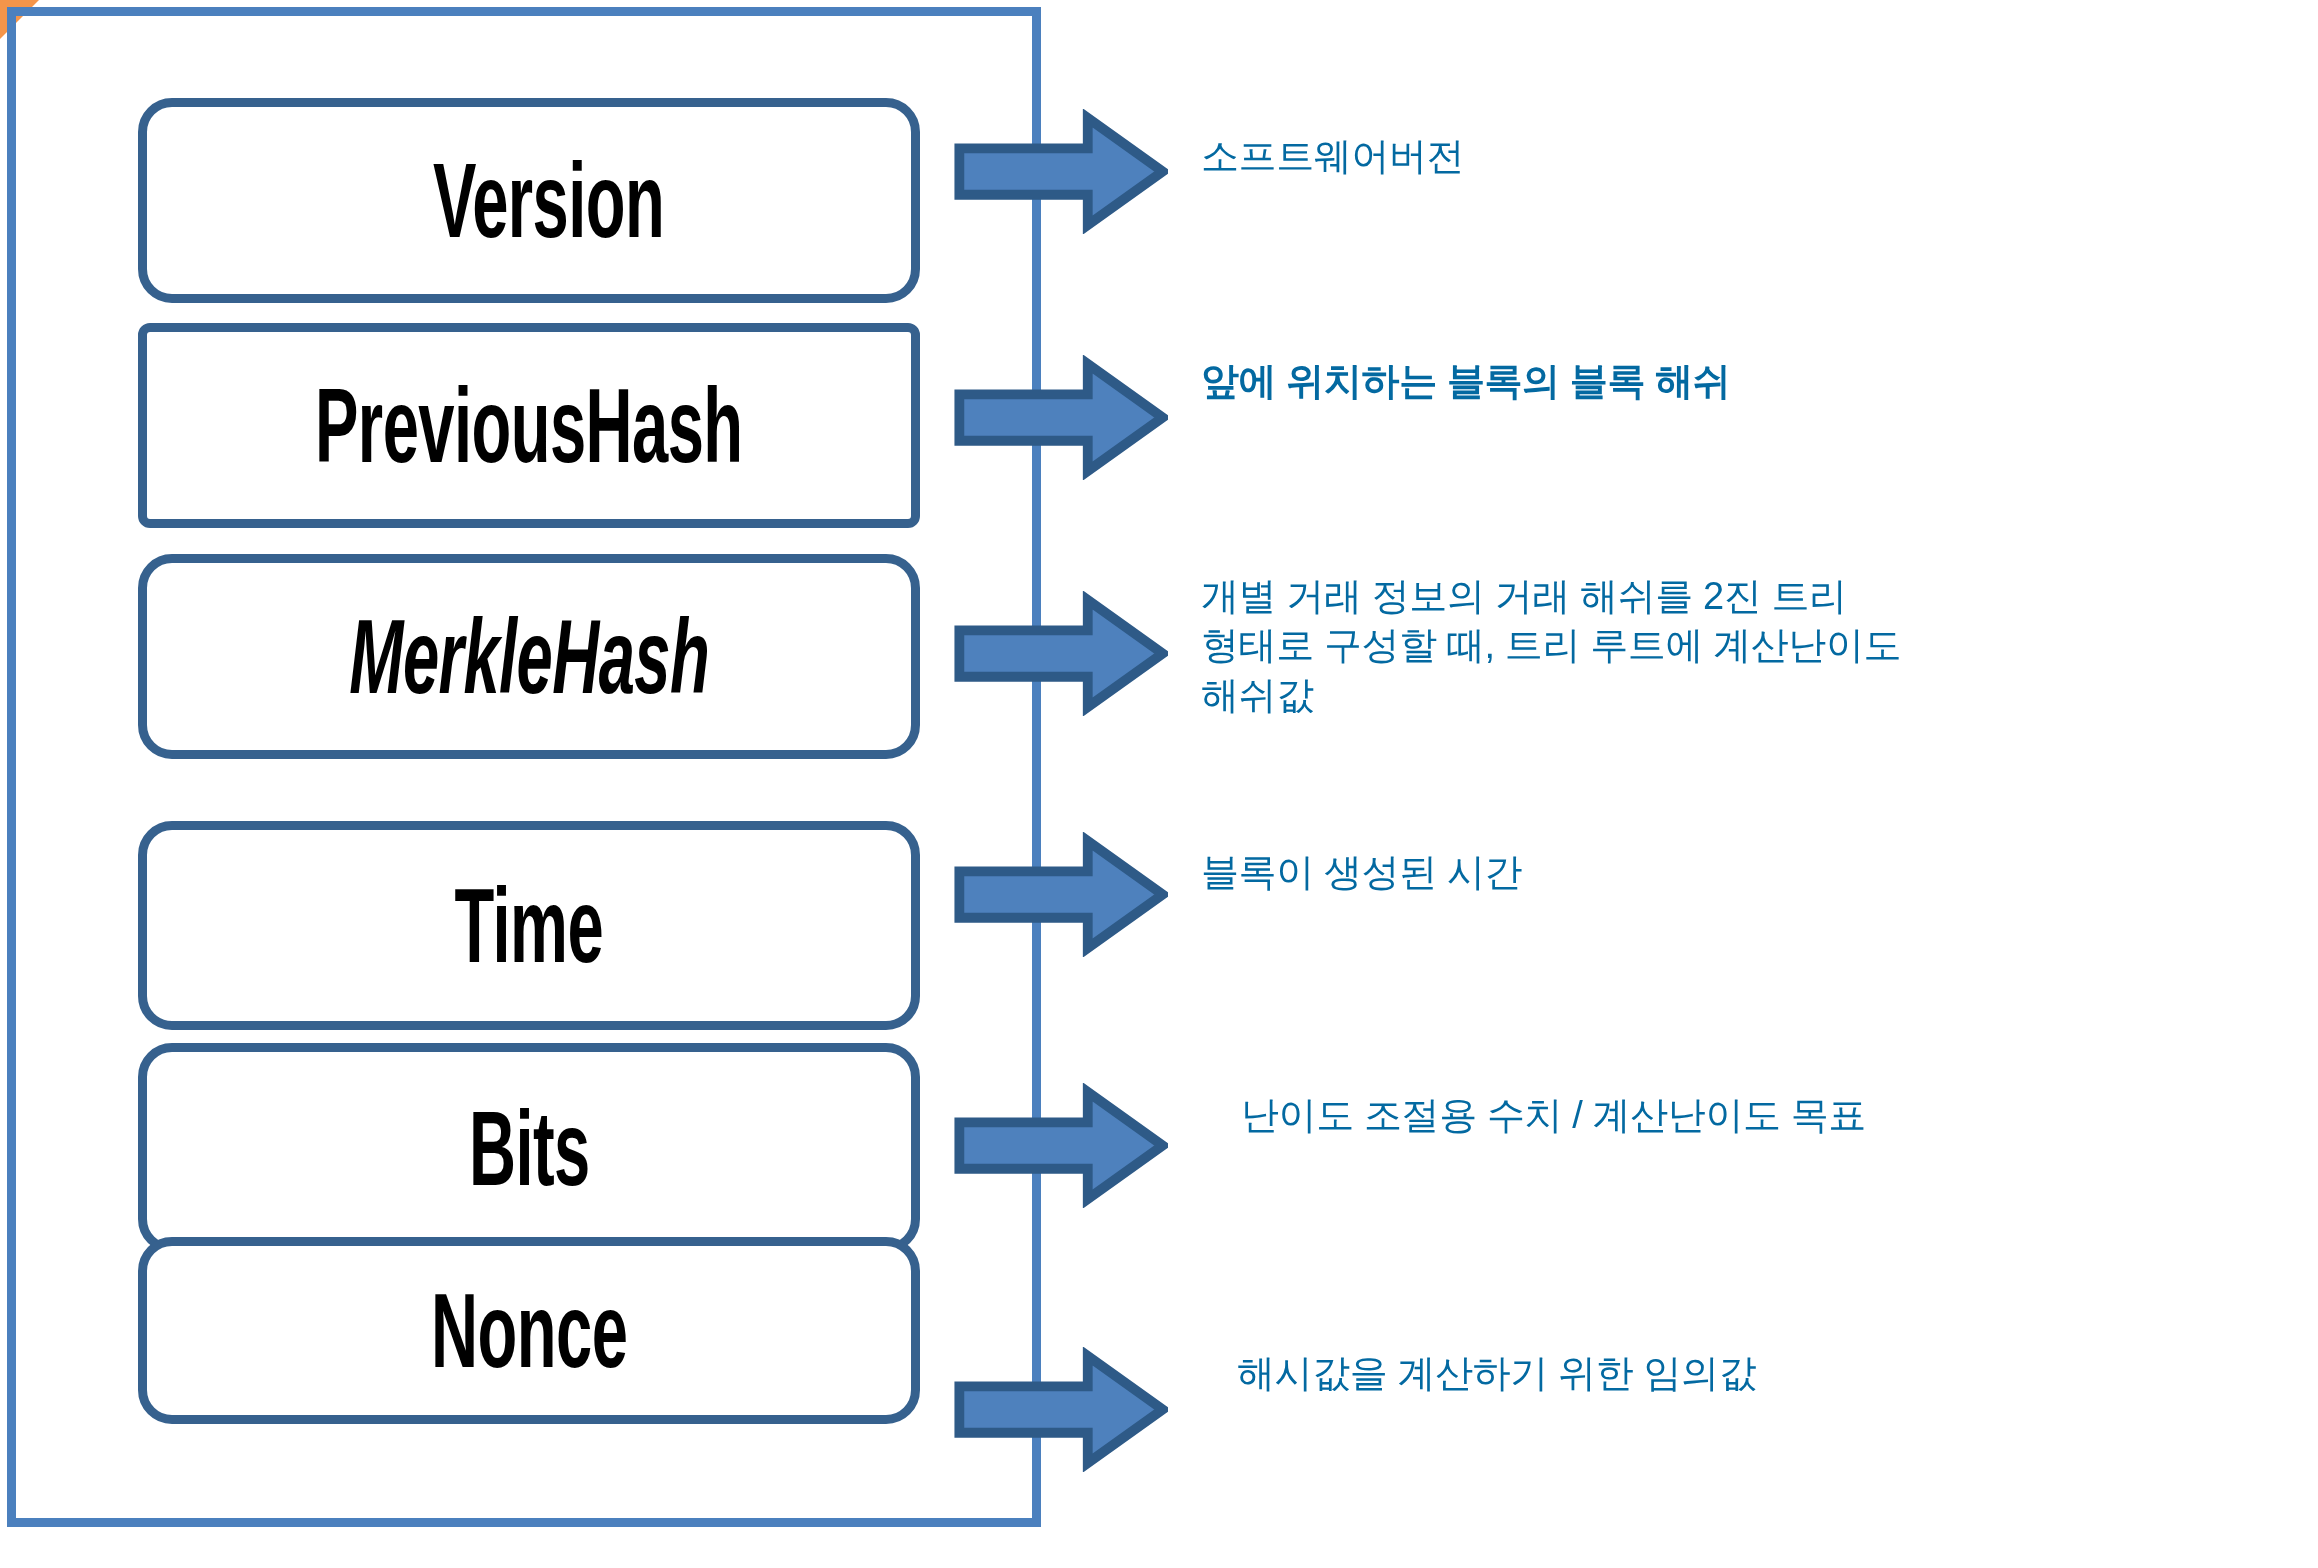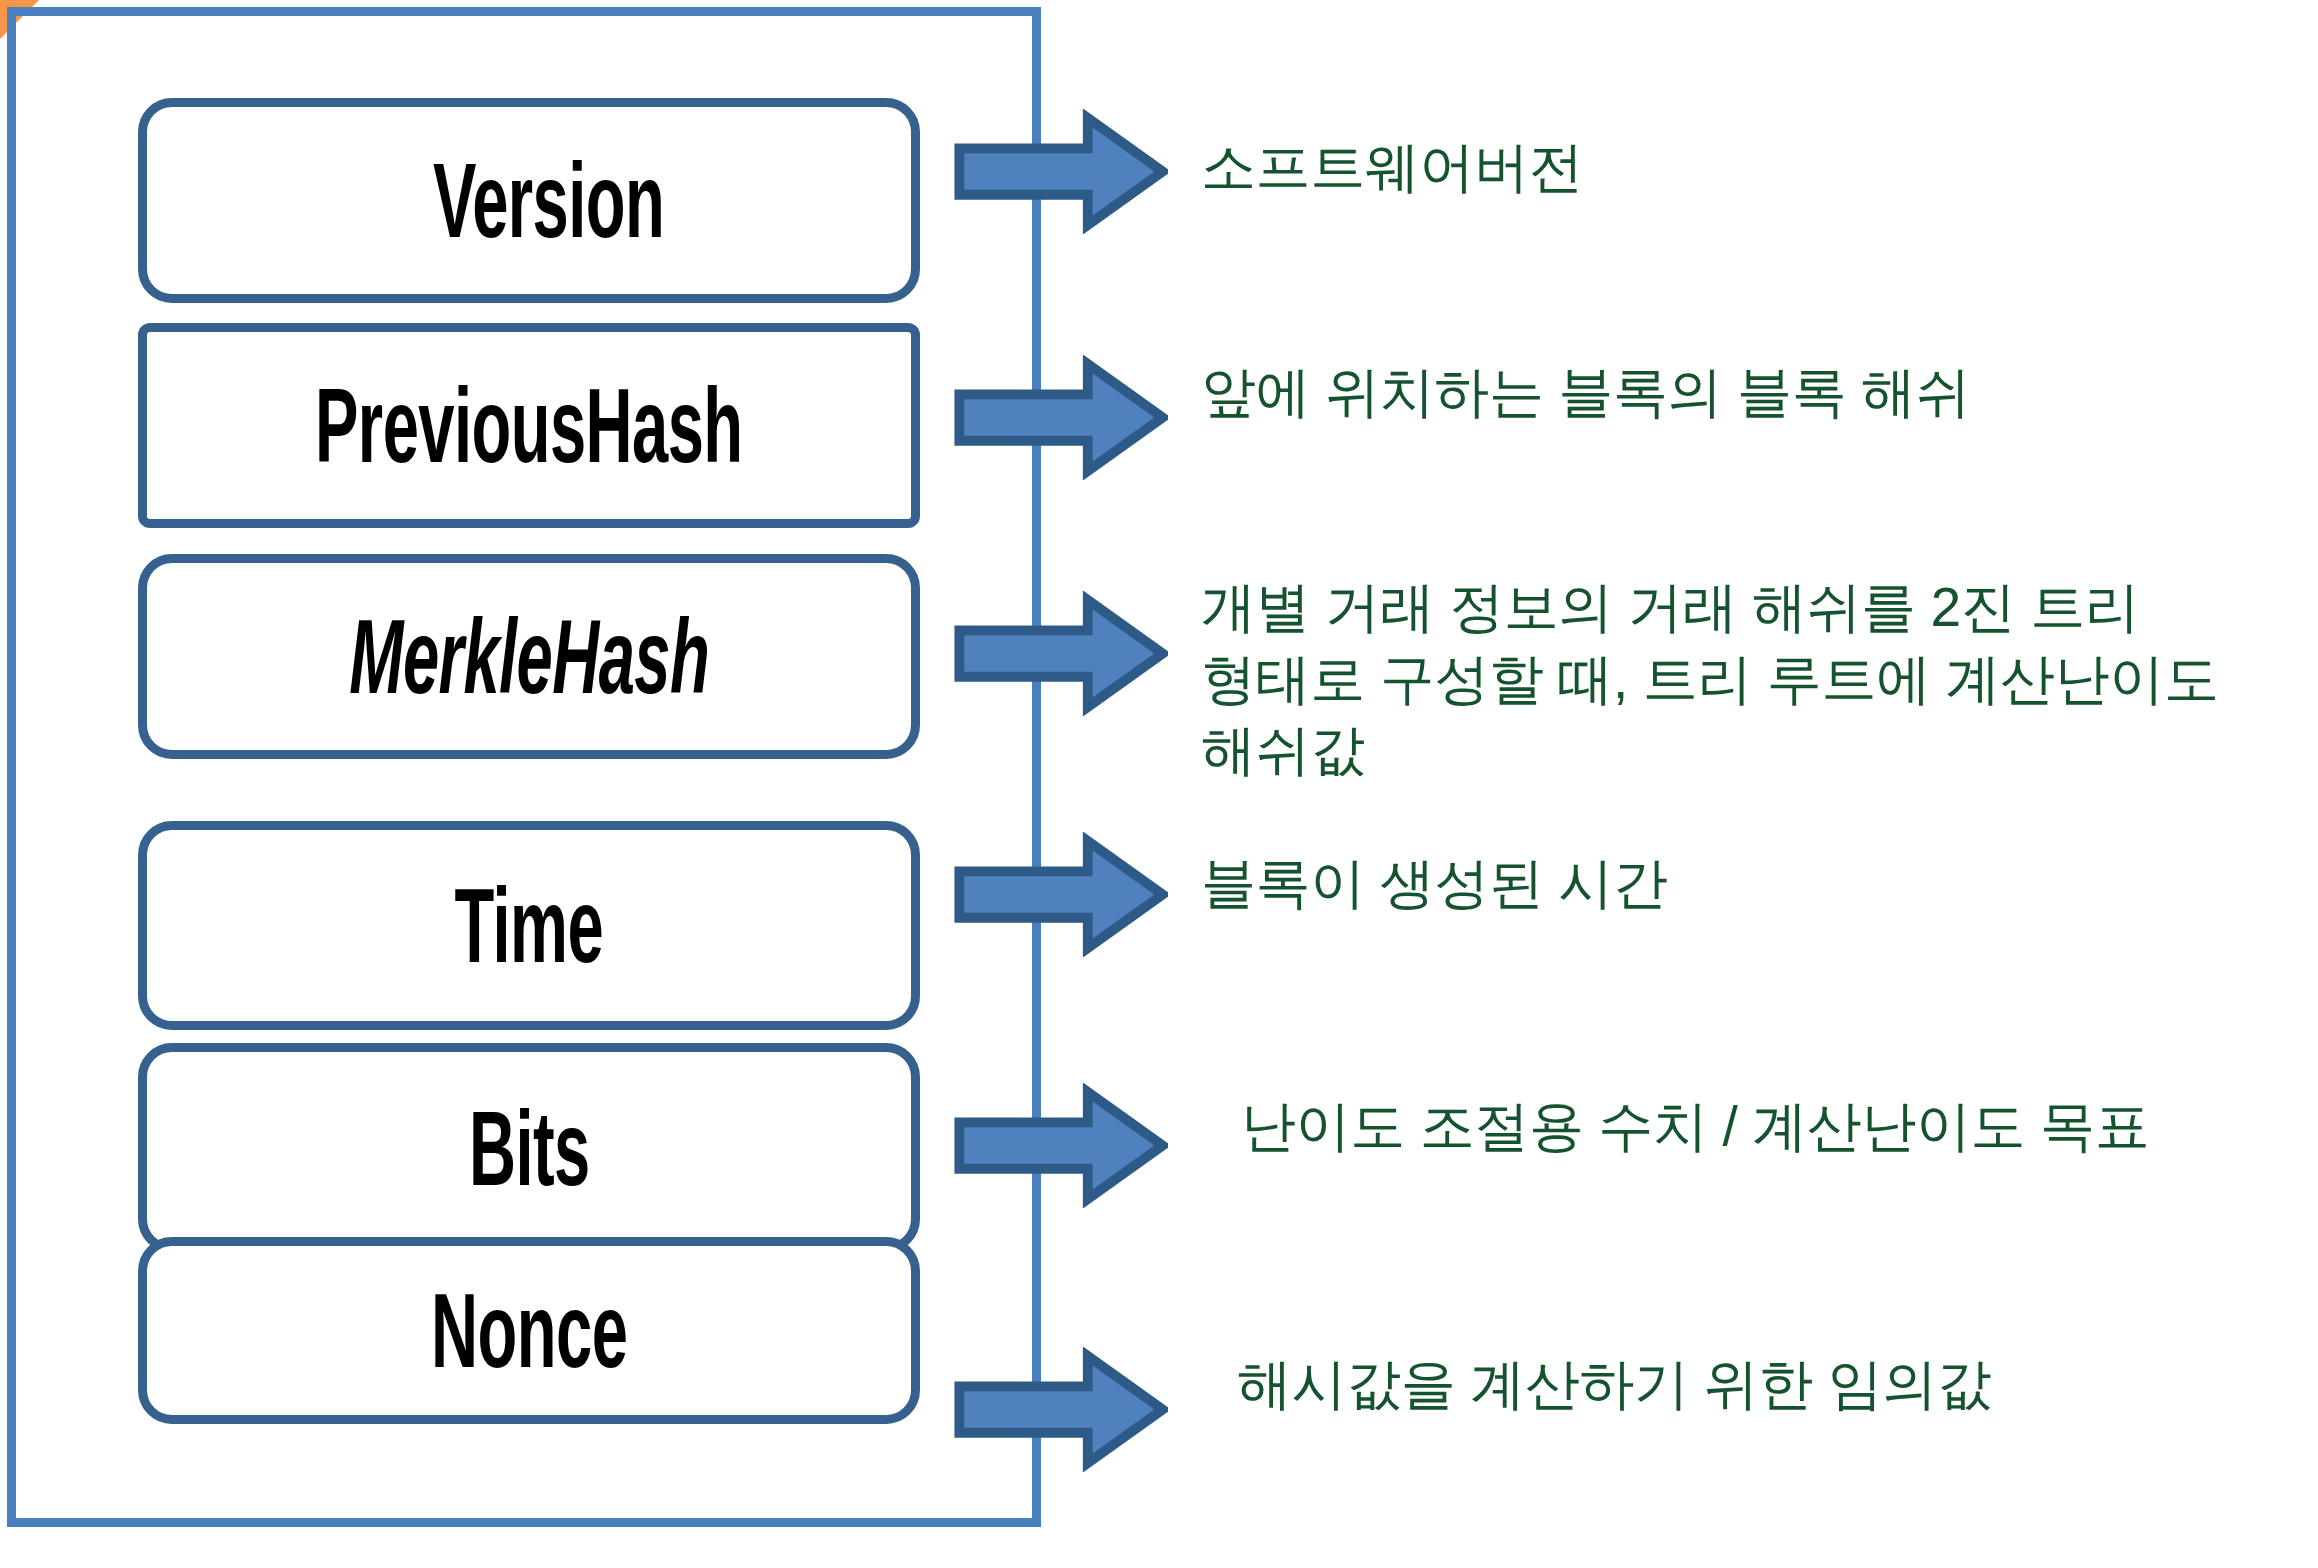--- a/index.html
+++ b/index.html
@@ -71,23 +71,23 @@
     position: absolute;
     width: 214px;
     height: 125px;
   }
   .arrow svg { display: block; width: 100%; height: 100%; }
 
   
   .desc {
     position: absolute;
     font-family: "Liberation Sans", sans-serif;
-    font-size: 55px;
+    font-size: 38px;
     line-height: 1.30;
-    color: #14532d;
+    color: #0369a1;
     white-space: pre-line;
     letter-spacing: -0.4px;
   }
 </style>
 </head>
 <body>
 
 <div id="slide">
 
   <div class="corner-triangle"></div>
@@ -105,21 +105,21 @@
       </div>
       <div class="desc" style="left: 1201px; top: 132px;">소프트웨어버전</div>
       <div class="field-box" style="top: 323px; height: 205px; border-radius: 12px;">
         <span class="field-label">PreviousHash</span>
       </div>
       <div class="arrow" style="left: 954px; top: 355px;">
         <svg viewBox="0 0 240 140" preserveAspectRatio="none">
           <polygon points="6,44 150,44 150,10 234,70 150,130 150,96 6,96" fill="#4E81BD" stroke="#2E5A87" stroke-width="11" stroke-linejoin="miter"></polygon>
         </svg>
       </div>
-      <div class="desc" style="left: 1201px; top: 357px;">앞에 위치하는 블록의 블록 해쉬</div>
+      <div class="desc" style="left: 1201px; top: 357px; font-weight: bold;">앞에 위치하는 블록의 블록 해쉬</div>
       <div class="field-box" style="top: 554px; height: 205px; font-style: italic;">
         <span class="field-label">MerkleHash</span>
       </div>
       <div class="arrow" style="left: 954px; top: 591px;">
         <svg viewBox="0 0 240 140" preserveAspectRatio="none">
           <polygon points="6,44 150,44 150,10 234,70 150,130 150,96 6,96" fill="#4E81BD" stroke="#2E5A87" stroke-width="11" stroke-linejoin="miter"></polygon>
         </svg>
       </div>
       <div class="desc" style="left: 1201px; top: 572px;">개별 거래 정보의 거래 해쉬를 2진 트리
 형태로 구성할 때, 트리 루트에 계산난이도

